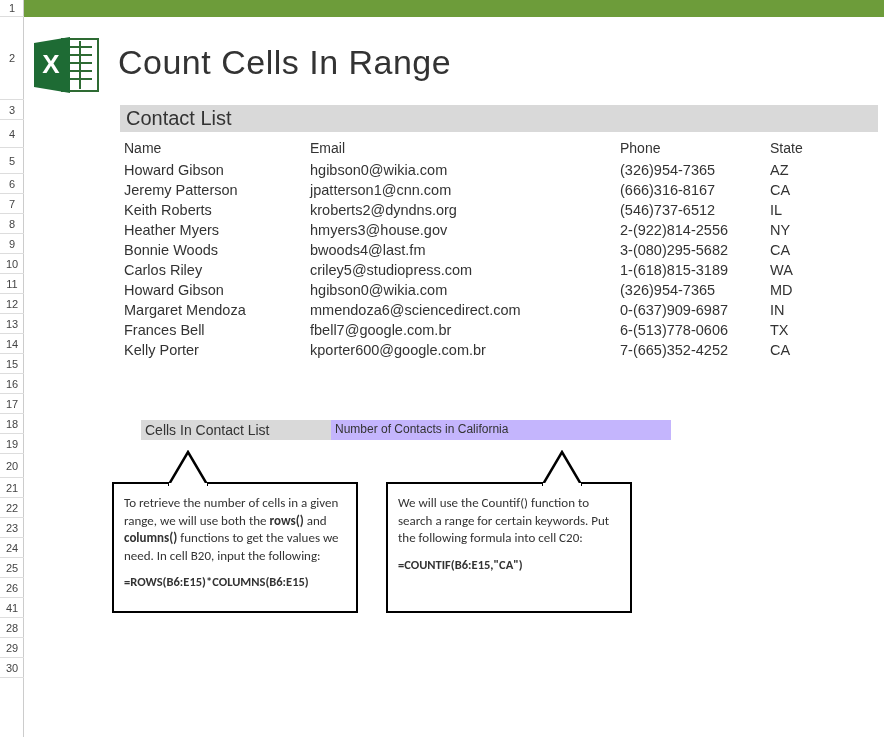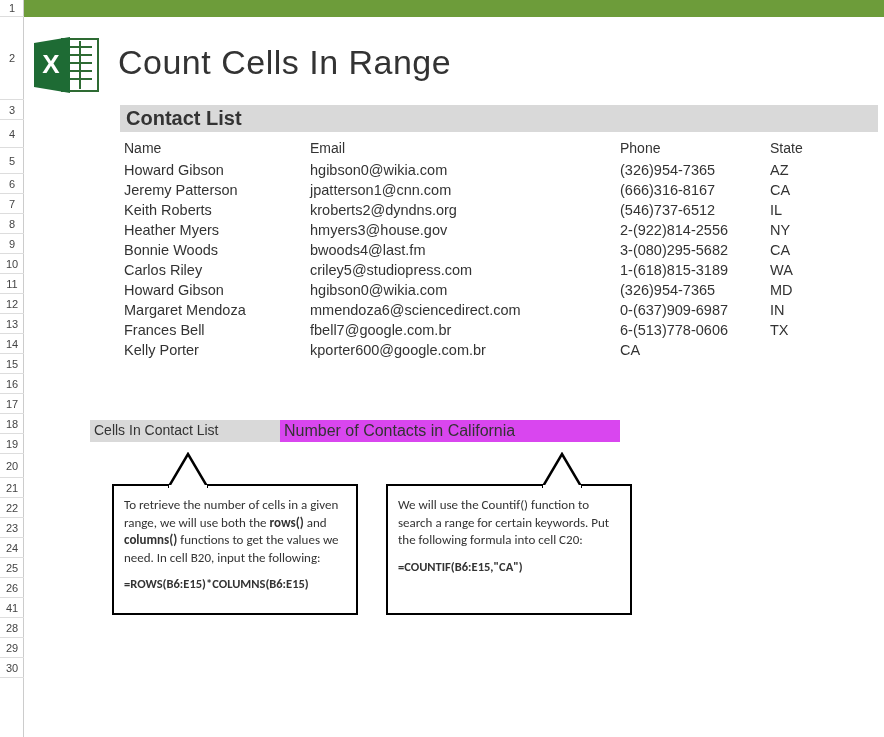--- a/index.html
+++ b/index.html
@@ -57,21 +57,21 @@
     font-weight: 400;
     color: #333;
     letter-spacing: 0.5px;
     font-family: "Century Gothic", "Segoe UI", sans-serif;
     padding-bottom: 6px;
   }
   .section-title {
     background: #d9d9d9;
     font-size: 20px;
     font-family: "Century Gothic","Segoe UI",sans-serif;
-    font-weight: 700;
+    font-weight: 400;
     padding: 2px 6px;
     margin: 0 6px 0 96px;
   }
   .table {
     margin: 6px 6px 0 96px;
   }
   .thead {
     display: flex;
     font-size: 14px;
     font-family: "Century Gothic","Segoe UI",sans-serif;
@@ -84,34 +84,34 @@
   .col-state { width: 70px; }
   .trow {
     display: flex;
     font-size: 14.5px;
     font-family: "Century Gothic","Segoe UI",sans-serif;
     line-height: 20px;
     height: 20px;
   }
   .summary-labels {
     display: flex;
-    margin: 60px 0 0 66px;
+    margin: 60px 0 0 117px;
   }
   .summary-labels .lbl1 {
     width: 190px;
     background: #d9d9d9;
     padding: 2px 4px;
     font-size: 14px;
     font-family: "Century Gothic","Segoe UI",sans-serif;
   }
   .summary-labels .lbl2 {
     width: 340px;
-    background: #d946ef;
+    background: #c4b5fd;
     padding: 2px 4px;
-    font-size: 16px;
+    font-size: 12px;
     font-family: "Century Gothic","Segoe UI",sans-serif;
   }
   .callouts {
     display: flex;
     gap: 28px;
     margin: 42px 0 0 88px;
     font-family: Calibri, "Segoe UI", Arial, sans-serif;
   }
   .callout {
     position: relative;
@@ -249,20 +249,21 @@
         </div>
         <div class="trow">
           <div class="col-name">Frances Bell</div>
           <div class="col-email">fbell7@google.com.br</div>
           <div class="col-phone">6-(513)778-0606</div>
           <div class="col-state">TX</div>
         </div>
         <div class="trow">
           <div class="col-name">Kelly Porter</div>
           <div class="col-email">kporter600@google.com.br</div>
+          <div class="col-phone">7-(665)352-4252</div>
           <div class="col-state">CA</div>
         </div>
       </div>
   </div>
 
   <div class="summary-labels">
     <div class="lbl1">Cells In Contact List</div>
     <div class="lbl2">Number of Contacts in California</div>
   </div>
 

